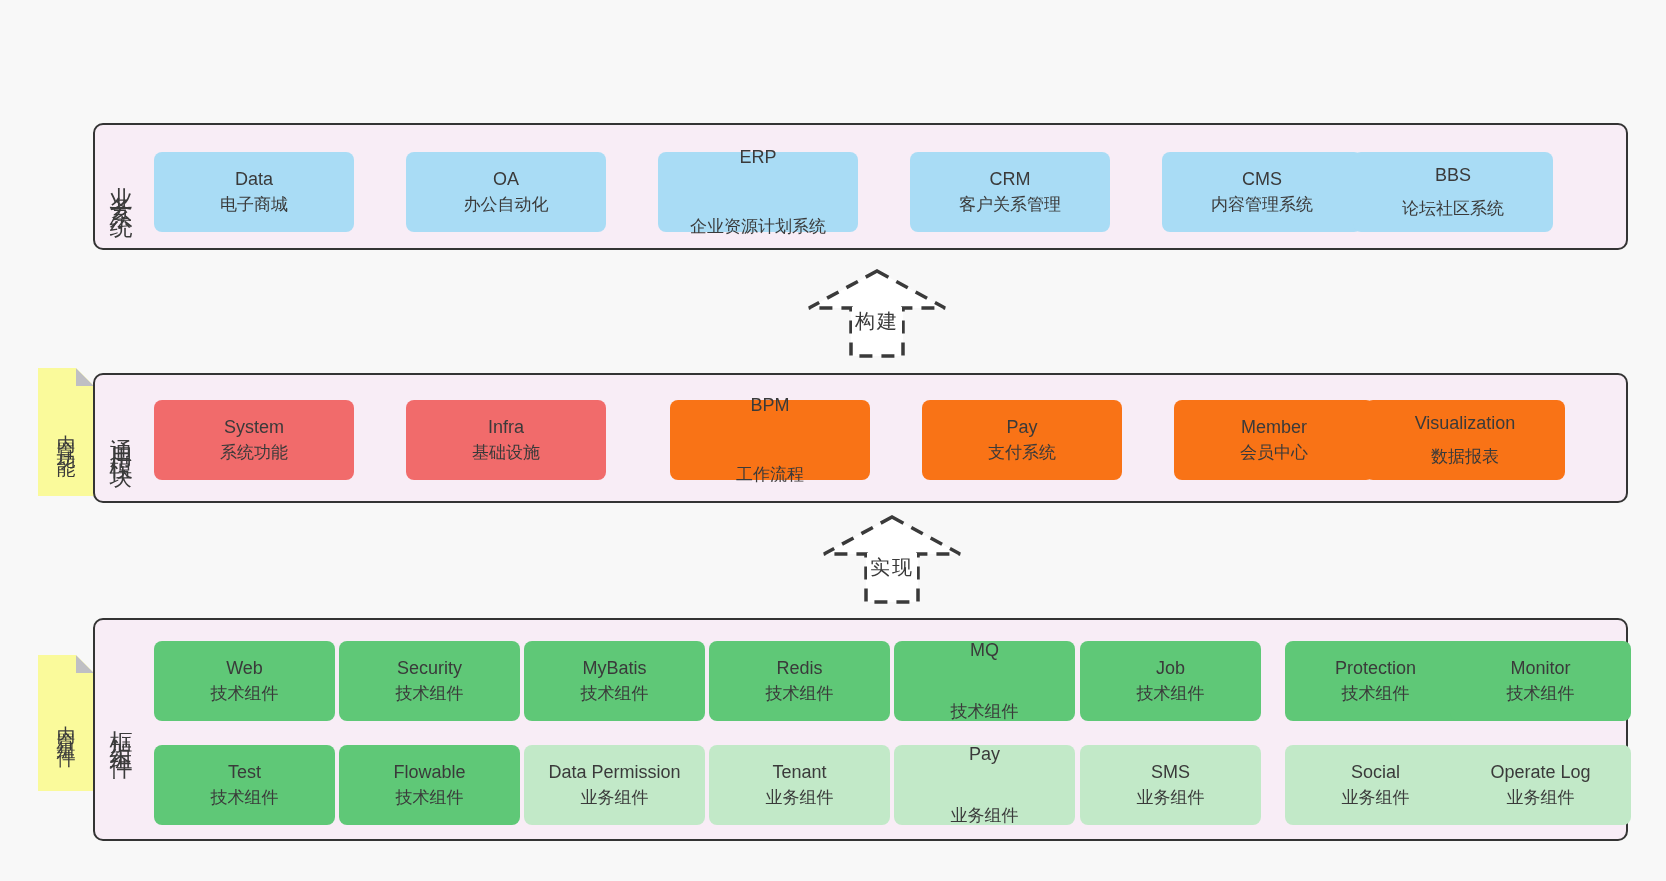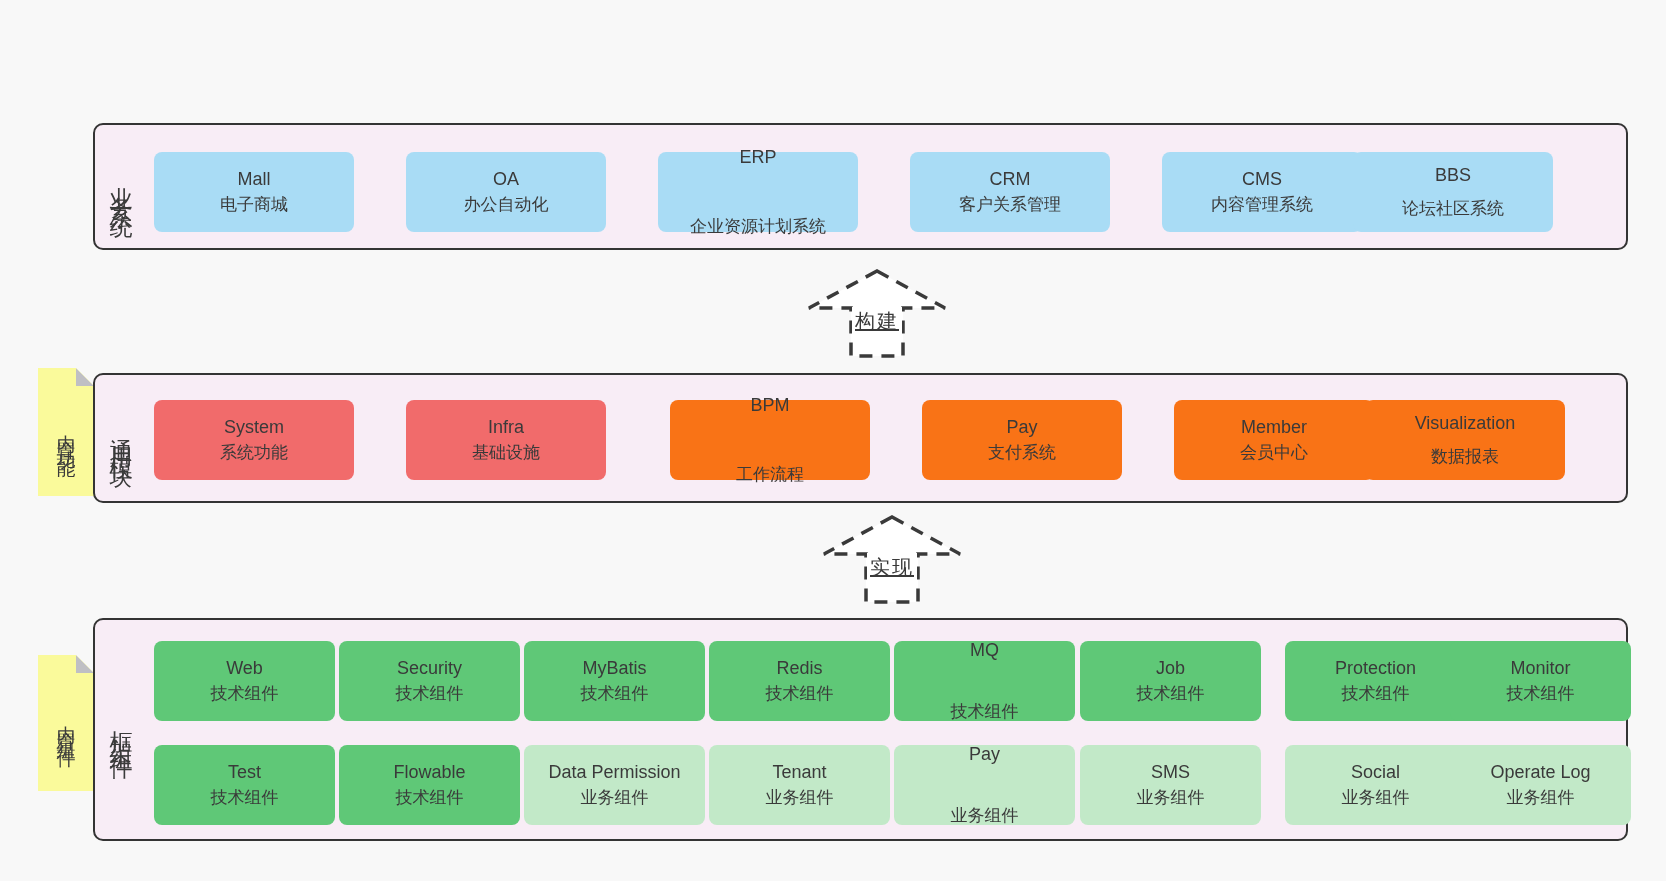--- a/index.html
+++ b/index.html
@@ -80,21 +80,20 @@
   .arrow svg { position: absolute; inset: 0; }
   .arrow .arrow-text {
     position: absolute;
     left: 50%; top: 39px;
     transform: translateX(-50%);
     background: #ffffff;
     padding: 1px 3px;
     font-size: 20px;
     letter-spacing: 2px;
     white-space: nowrap;
-    text-decoration: underline;
   }
 
   
   .note {
     position: absolute;
     left: 38px; width: 56px;
     background: #fafa9b;
     clip-path: polygon(0 0, calc(100% - 18px) 0, 100% 18px, 100% 100%, 0 100%);
     display: flex; align-items: center; justify-content: center;
   }
@@ -117,21 +116,21 @@
   }
 </style>
 </head>
 <body>
 
 <div class="stage">
 
   <div class="section section-1">
     <div class="v-label">业务系统</div>
     <div class="box wide blue c0">
-      <div class="name">Mall</div>
+      <div class="name">Data</div>
       <div class="desc">电子商城</div>
     </div>
     <div class="box wide blue c1">
       <div class="name">OA</div>
       <div class="desc">办公自动化</div>
     </div>
     <div class="box wide blue c2">
       <div class="name">ERP</div>
       <div class="desc">企业资源计划系统</div>
     </div>

